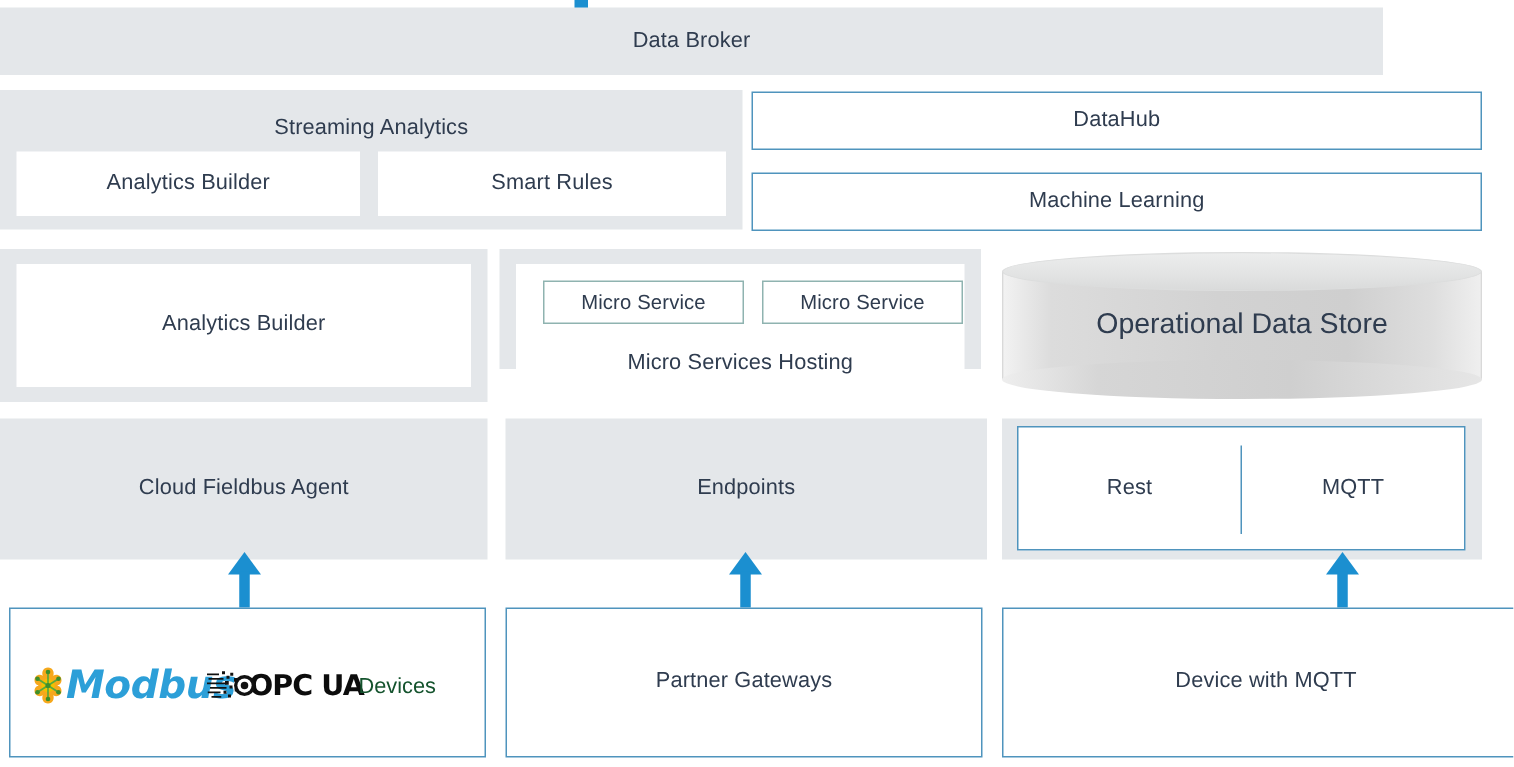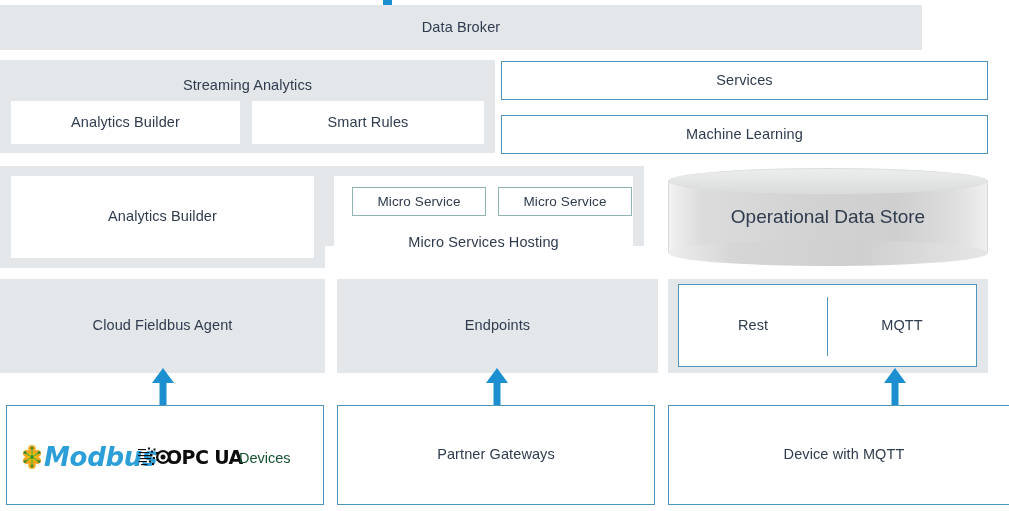--- a/index.html
+++ b/index.html
@@ -185,33 +185,33 @@
     <div class="lbl top">Streaming Analytics</div>
   </div>
   <div class="whitebox" style="left:11px; top:101px; width:229px; height:43px;">
     <div class="lbl">Analytics Builder</div>
   </div>
   <div class="whitebox" style="left:252px; top:101px; width:232px; height:43px;">
     <div class="lbl">Smart Rules</div>
   </div>
 
   <div class="bluebox" style="left:501px; top:61px; width:487px; height:39px;">
-    <div class="lbl">Services</div>
+    <div class="lbl">DataHub</div>
   </div>
   <div class="bluebox" style="left:501px; top:115px; width:487px; height:39px;">
     <div class="lbl">Machine Learning</div>
   </div>
 
   <div class="panel" style="left:0px; top:166px; width:325px; height:102px;">
     <div class="whitebox" style="left:11px; top:10px; width:303px; height:82px;">
       <div class="lbl">Analytics Builder</div>
     </div>
   </div>
 
-  <div class="panel" style="left:323px; top:166px; width:321px; height:80px;padding-left:31px;">
+  <div class="panel" style="left:333px; top:166px; width:321px; height:80px;padding-left:31px;">
     <div class="whitebox" style="left:11px; top:10px; width:299px; height:82px;">
       <div class="greenbox" style="left:18px; top:11px; width:134px; height:29px;">
         <div class="lbl sm">Micro Service</div>
       </div>
       <div class="greenbox" style="left:164px; top:11px; width:134px; height:29px;">
         <div class="lbl sm">Micro Service</div>
       </div>
       <div class="lbl" style="top:58px; transform:none;">Micro Services Hosting</div>
     </div>
   </div>

